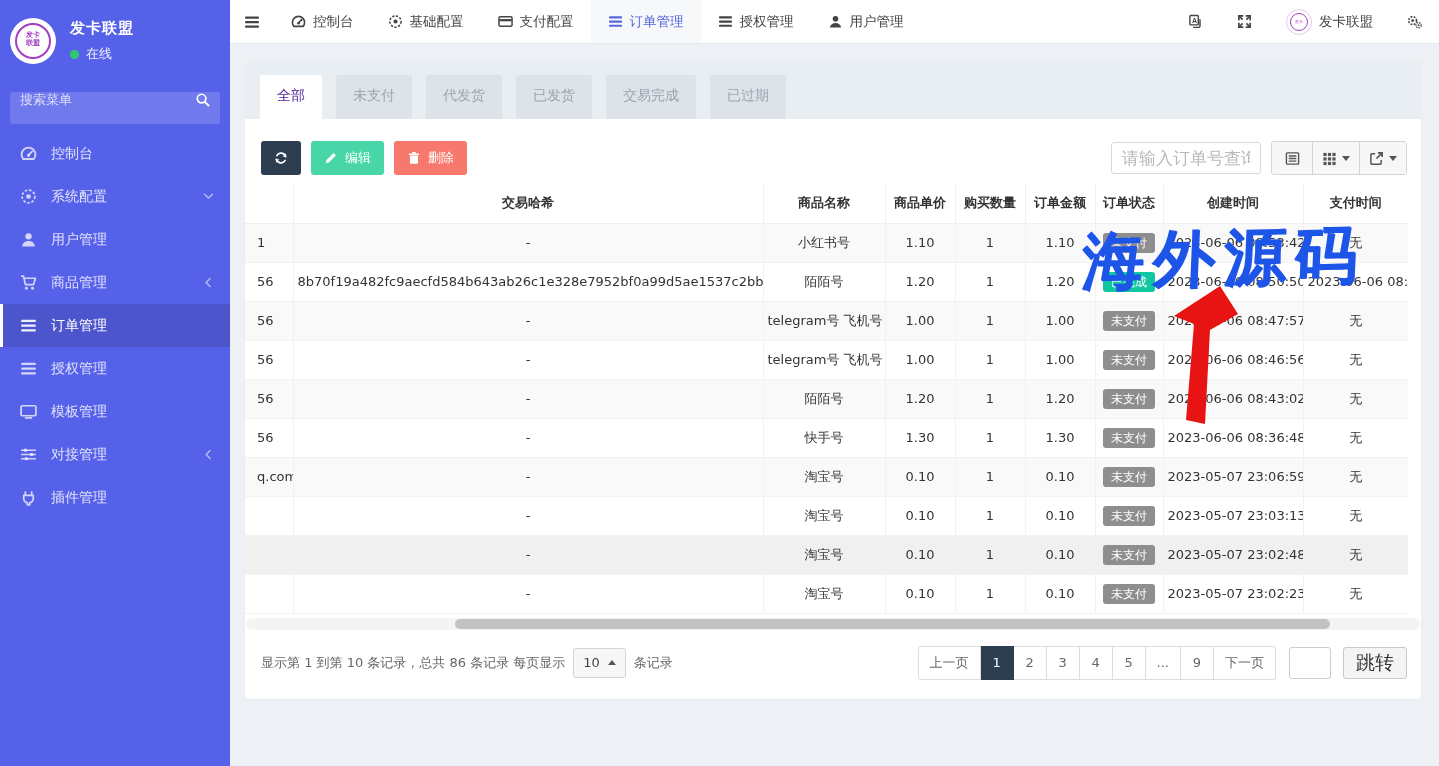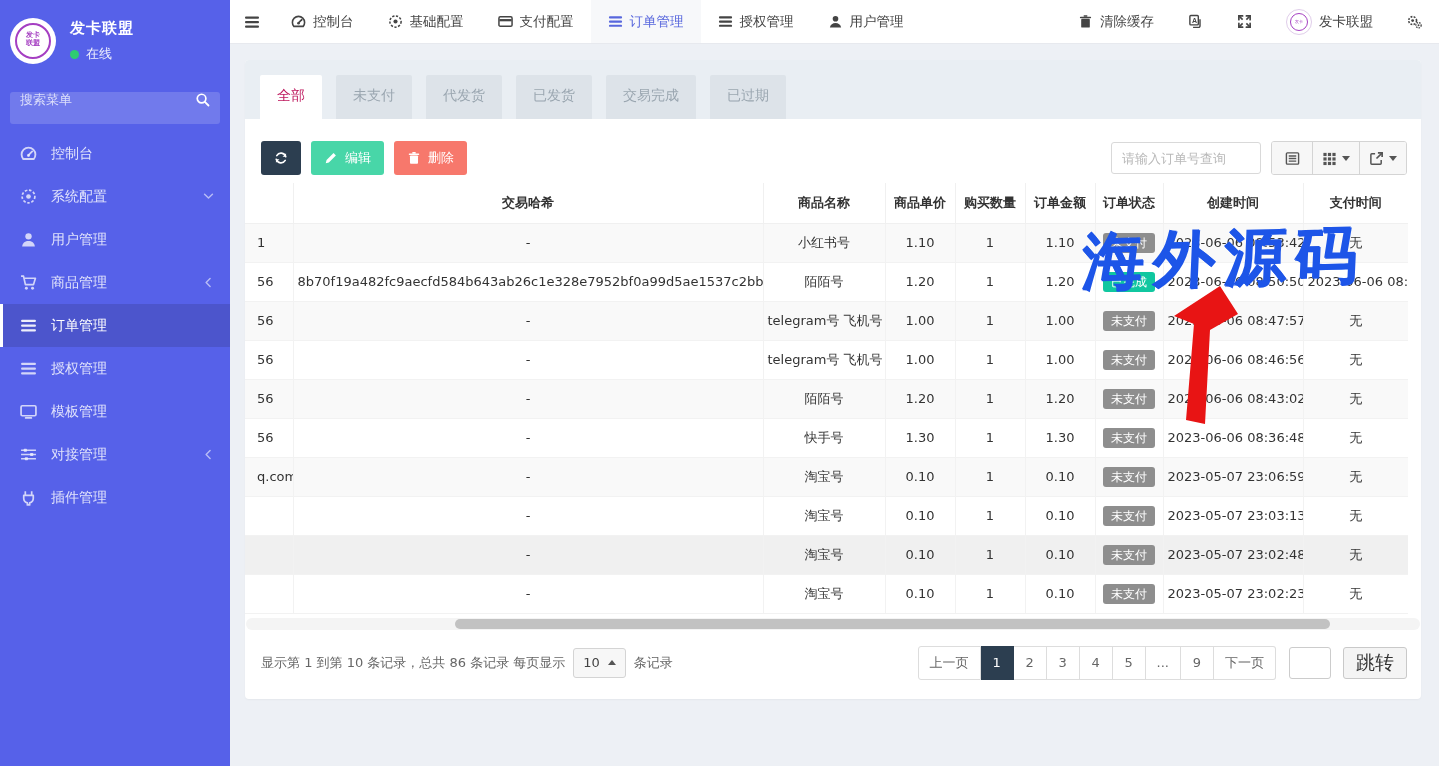--- a/index.html
+++ b/index.html
@@ -37,30 +37,30 @@
   .tn-right { margin-left:auto; display:flex; align-items:stretch; }
   .tn-avatar { width:26px; height:26px; border-radius:50%; background:#fff; border:1px solid #e0cdea; position:relative; align-self:center; }
   .tn-avatar .ring { position:absolute; inset:3px; border:1px solid #a53fc2; border-radius:50%; }
   .tn-avatar .mark { position:absolute; top:9px; left:0; right:0; text-align:center; font-size:4px; color:#a53fc2; }
 
   
   .content { flex:1; padding:16px 18px 0 15px; }
   .panel { background:#fff; border-radius:4px; height:639px; overflow:hidden; box-shadow:0 1px 2px rgba(0,0,0,.04); }
   .tabsbar { background:#e9eef3; padding:15px 0 0 15px; height:59px; display:flex; gap:14px; }
   .tab { padding:12px 17px; font-size:14px; color:#9aa6b0; background:#dde3e9; cursor:pointer; border-radius:2px 2px 0 0; }
-  .tab.active { background:#fff; color:#be185d; }
+  .tab.active { background:#fff; color:#4c1d95; }
   .panel-body { padding:0; }
 
   .toolbar { display:flex; align-items:center; padding:22px 14px 0 16px; }
   .btn { height:34px; border:none; border-radius:3px; color:#fff; font-size:13px; display:inline-flex; align-items:center; gap:7px; padding:0 13px; cursor:pointer; font-family:inherit; }
   .btn-refresh { background:#2c3e50; width:40px; justify-content:center; margin-right:10px; }
   .btn-edit { background:#48d6a8; margin-right:10px; }
   .btn-del { background:#f7786c; }
   .toolbar-right { margin-left:auto; display:flex; align-items:center; }
-  .order-search { width:150px; height:32px; border:1px solid #d9d9d9; border-radius:3px; padding:0 10px; font-size:13px; color:#333; outline:none; font-family:inherit; }
+  .order-search { width:150px; height:32px; border:1px solid #d9d9d9; border-radius:3px; padding:0 10px; font-size:17px; color:#333; outline:none; font-family:inherit; }
   .order-search::placeholder { color:#b9b9b9; }
   .btn-group { display:flex; margin-left:10px; border:1px solid #d4d4d4; border-radius:3px; overflow:hidden; }
   .tool-btn { height:32px; min-width:41px; background:#f7f7f7; border:none; border-right:1px solid #d4d4d4; display:flex; align-items:center; justify-content:center; gap:5px; color:#555; cursor:pointer; padding:0 9px; }
   .tool-btn:last-child { border-right:none; }
   .caret-down { width:0; height:0; border-left:4px solid transparent; border-right:4px solid transparent; border-top:5px solid #555; }
   .caret-up { width:0; height:0; border-left:4px solid transparent; border-right:4px solid transparent; border-bottom:5px solid #555; }
 
   
   .table-wrap { margin-top:8px; width:1163px; overflow:hidden; }
   table { border-collapse:collapse; table-layout:fixed; width:1163px; font-size:13px; color:#333; }
@@ -333,26 +333,20 @@
           </svg>
           <span>授权管理</span>
         </div>
       <div class="tn-item">
           <svg class="tn-icon" viewBox="0 0 16 16">
             <use href="#i-user"></use>
           </svg>
           <span>用户管理</span>
         </div>
       <div class="tn-right">
-        <div class="tn-item">
-            <svg class="tn-icon" viewBox="0 0 16 16">
-              <use href="#i-trash"></use>
-            </svg>
-            <span>清除缓存</span>
-          </div>
         <div class="tn-item">
             <svg class="tn-icon" viewBox="0 0 16 16">
               <use href="#i-lang"></use>
             </svg>
           </div>
         <div class="tn-item">
             <svg class="tn-icon" viewBox="0 0 16 16">
               <use href="#i-expand"></use>
             </svg>
           </div>

